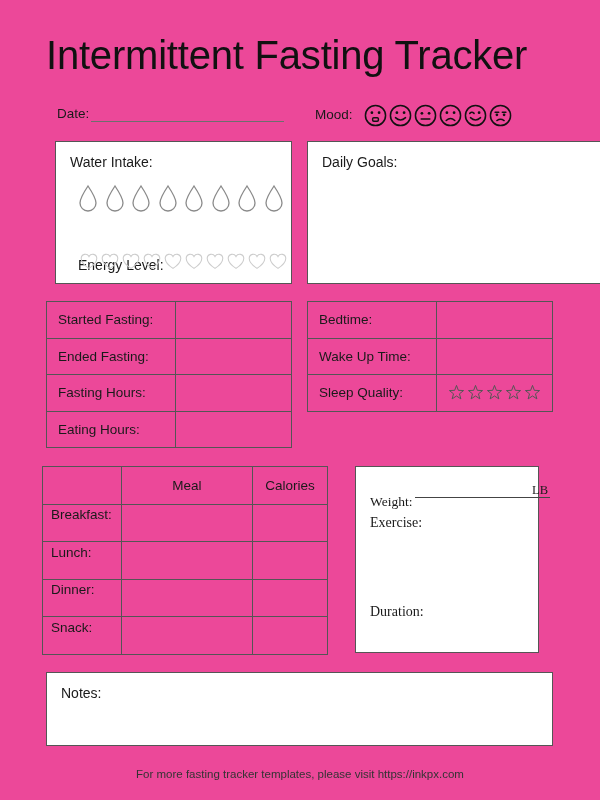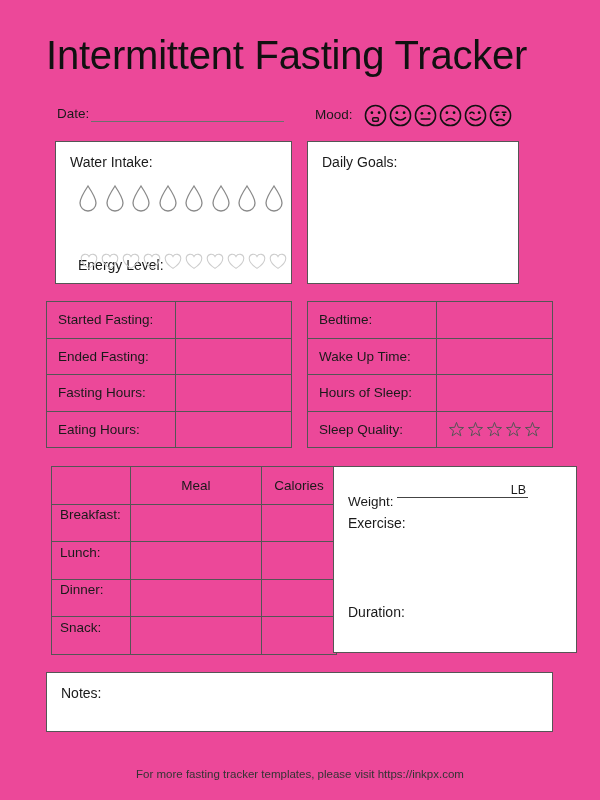--- a/index.html
+++ b/index.html
@@ -78,21 +78,21 @@
   }
   .box-label {
     position: absolute;
     font-size: 14px;
     color: #1a1a1a;
     white-space: nowrap;
   }
 
   
   #water-box { left: 55px; top: 141px; width: 237px; height: 143px; }
-  #goals-box { left: 307px; top: 141px; width: 212px; height: 143px; }
+  #goals-box { left: 307px; top: 141px; width: 294px; height: 143px; }
 
   .water-label { left: 14px; top: 12px; }
   .energy-label { left: 22px; top: 83px; margin-top: 32px; }
   .goals-label  { left: 14px; top: 12px; }
 
   .drops {
     position: absolute;
     left: 21px;
     top: 42px;
     display: flex;
@@ -126,36 +126,36 @@
   .col-label { width: 117px; }
   .col-value { width: 105px; padding: 0 !important; }
   .stars {
     display: flex;
     gap: 2px;
     justify-content: center;
     align-items: center;
   }
 
   
-  #meal-table { left: 51px; top: 466px; width: 285px; }
+  #meal-table { left: 42px; top: 466px; width: 285px; }
   #meal-table td {
     border: 1.2px solid #555;
     height: 37.5px;
     font-size: 13.5px;
     padding: 0 0 16px 8px;
     box-sizing: border-box;
     vertical-align: middle;
   }
   #meal-table td.hdr { text-align: center; padding: 0; }
   .mc-row   { width: 79px; }
   .mc-meal  { width: 131px; }
   .mc-cal   { width: 75px; }
 
   
-  #weight-box { left: 333px; top: 466px; width: 244px; height: 187px; }
+  #weight-box { left: 355px; top: 466px; width: 184px; height: 187px; font-family: Liberation Serif, serif; }
   .weight-line-row {
     position: absolute;
     left: 14px;
     top: 15px;
     display: flex;
     align-items: flex-end;
     width: 180px;
   }
   .weight-label { font-size: 13.5px; line-height: 16px; }
   .weight-line {
@@ -169,21 +169,21 @@
   }
   .weight-unit {
     font-size: 12.5px;
     line-height: 14px;
     padding-right: 2px;
   }
   .exercise-label { left: 14px; top: 48px; }
   .duration-label { left: 14px; top: 137px; }
 
   
-  #notes-box { left: 46px; top: 672px; width: 507px; height: 60px; }
+  #notes-box { left: 46px; top: 672px; width: 507px; height: 74px; }
   .notes-label { left: 14px; top: 12px; }
 
   
   .footer {
     position: absolute;
     left: 0;
     top: 768px;
     width: 600px;
     text-align: center;
     font-size: 11.5px;
@@ -383,24 +383,20 @@
   </table>
 
   <table class="tbl" id="sleep-table">
     <tbody>
       <tr>
         <td class="col-label">Bedtime:</td>
         <td class="col-value"></td>
       </tr>
       <tr>
         <td class="col-label">Wake Up Time:</td>
-        <td class="col-value"></td>
-      </tr>
-      <tr>
-        <td class="col-label">Hours of Sleep:</td>
         <td class="col-value"></td>
       </tr>
       <tr>
         <td class="col-label">Sleep Quality:</td>
         <td class="col-value">
           <span class="stars" id="stars-host">
               <span style="display: inline-flex;">
                 <svg width="17" height="17" viewBox="0 0 24 24">
                   <polygon points="12.00,2.00 14.59,8.94 21.99,9.26 16.18,13.86 18.17,20.99 12.00,16.90 5.83,20.99 7.82,13.86 2.01,9.26 9.41,8.94" fill="none" stroke="#555555" stroke-width="1.4" stroke-linejoin="round"></polygon>
                 </svg>

